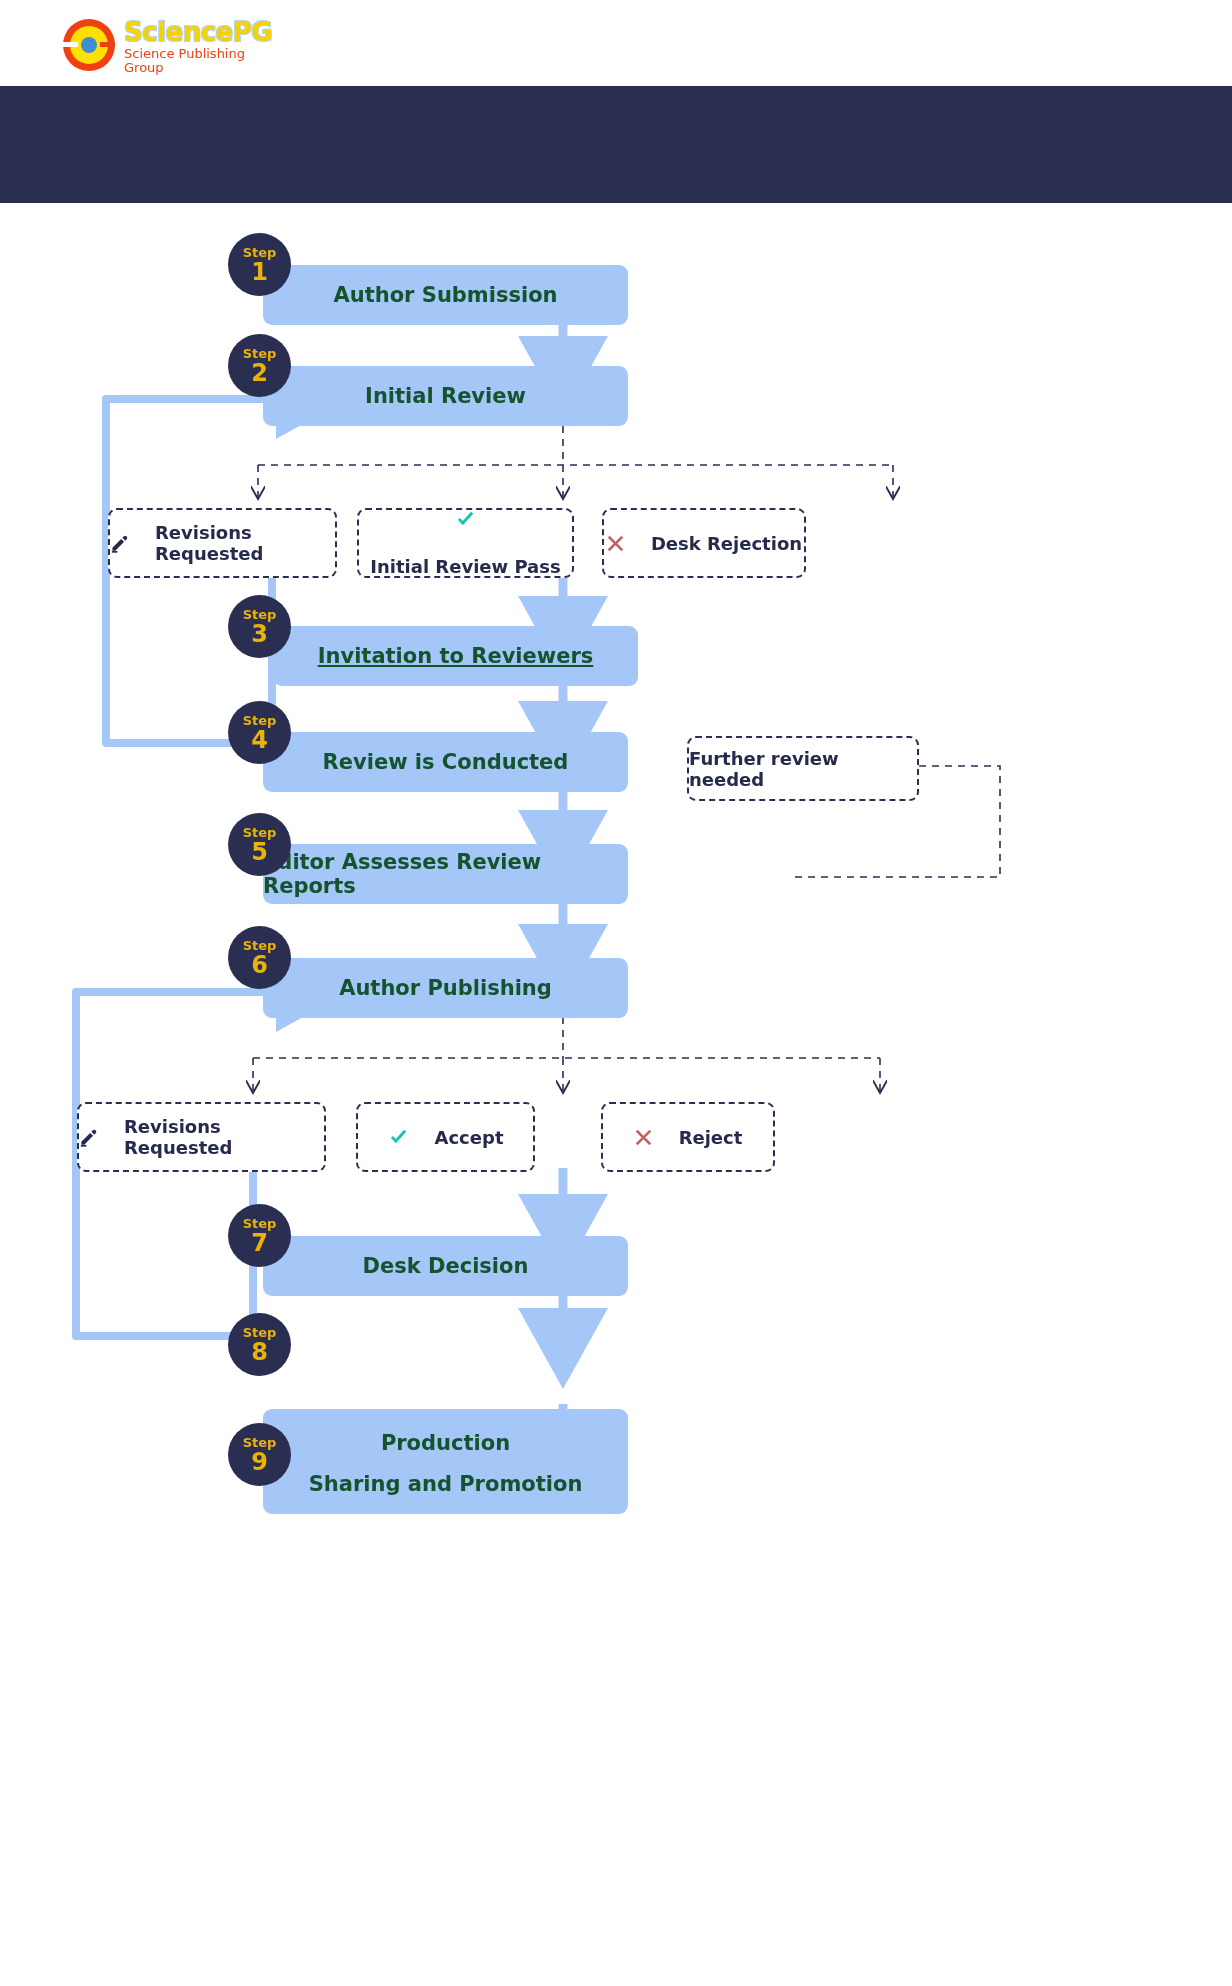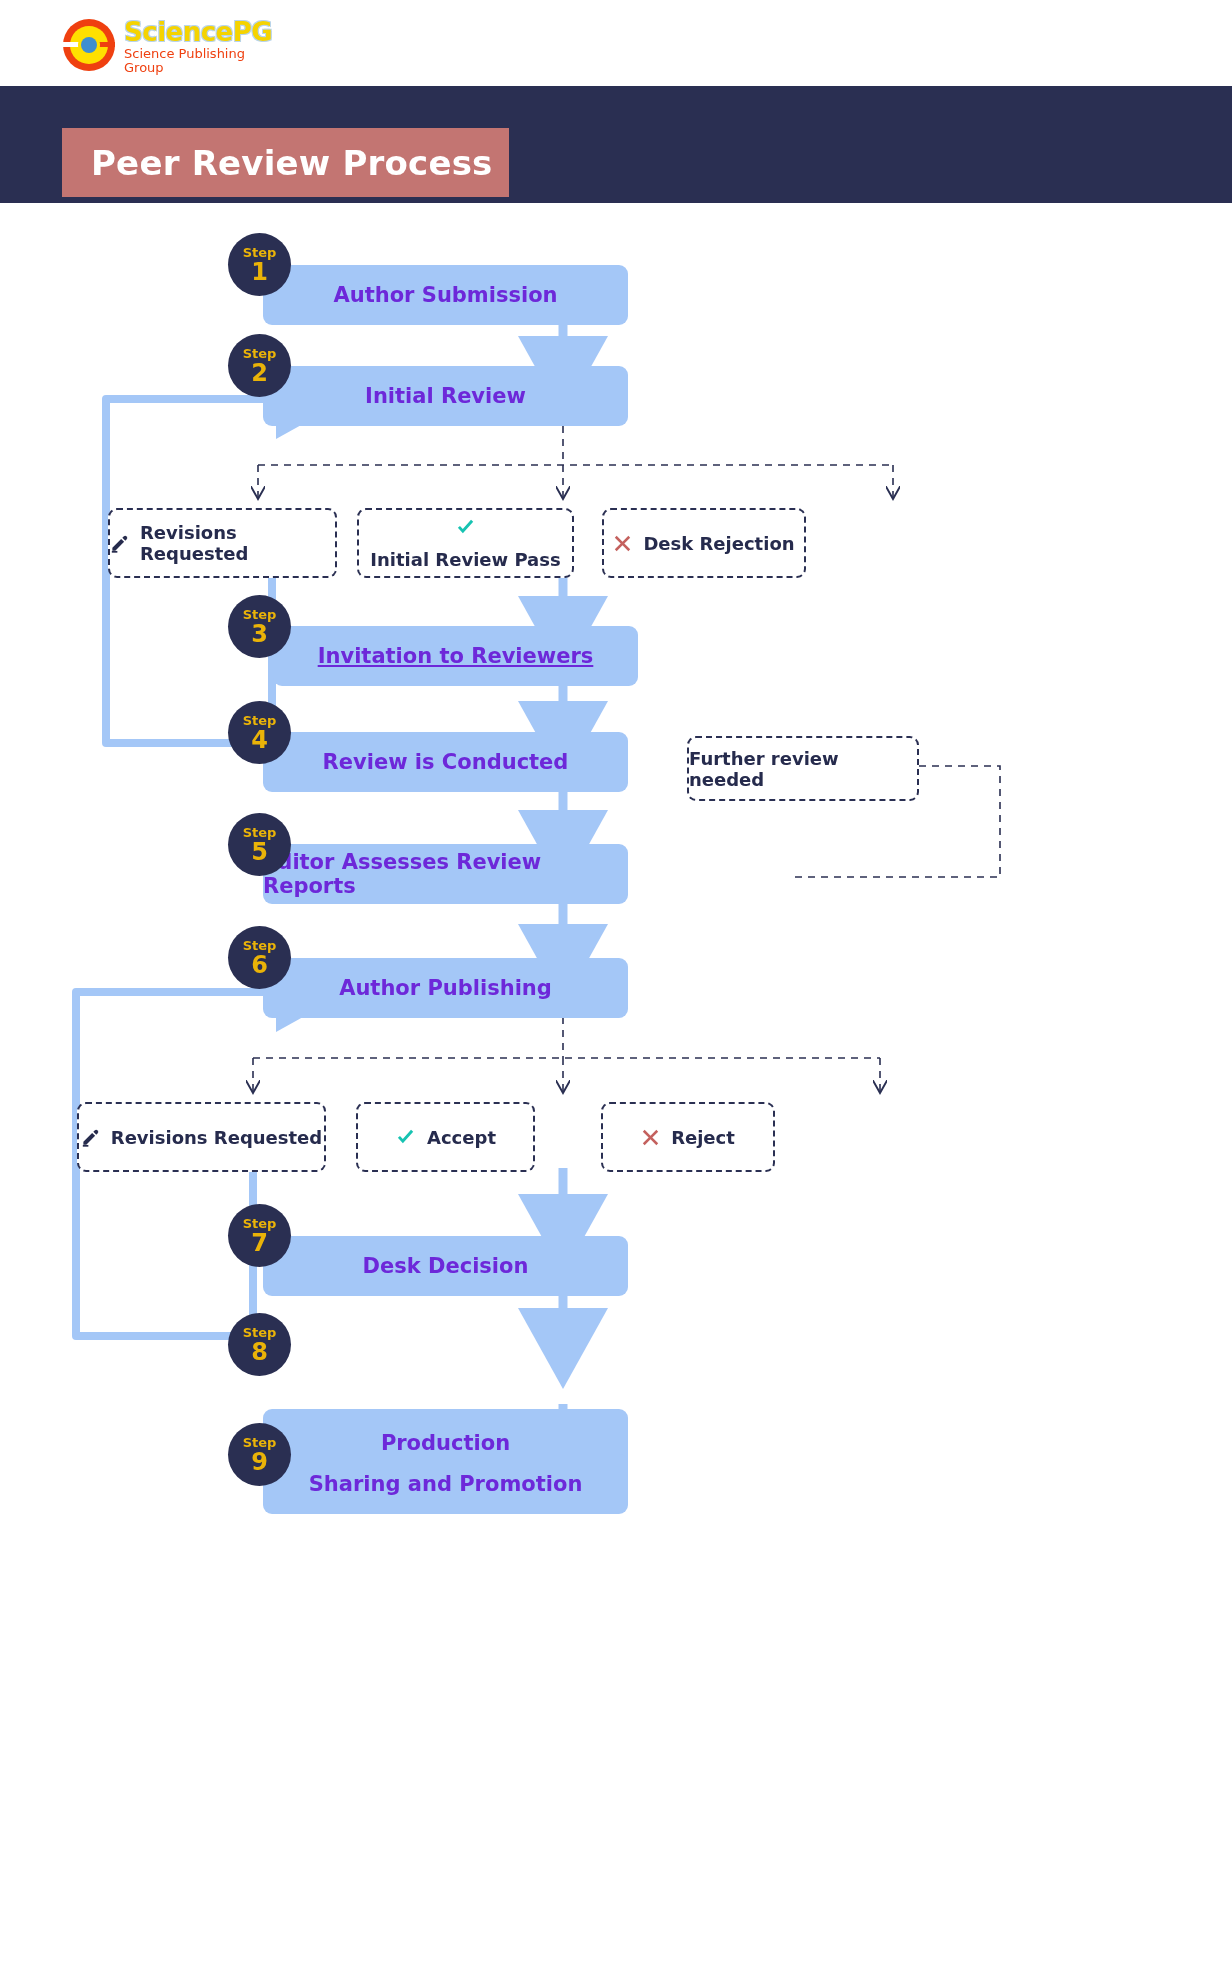--- a/index.html
+++ b/index.html
@@ -28,30 +28,30 @@
      display:flex;align-items:center;}
   .titlebox h1{margin:0 0 0 29px;color:#ffffff;font-size:34px;font-weight:bold;letter-spacing:.2px;
      font-family:"DejaVu Sans",sans-serif;}
 
   
   .canvas{position:absolute;left:0;top:203px;width:1232px;height:1783px;}
 
   
   .node{position:absolute;background:#a4c7f7;border-radius:9px;
       display:flex;align-items:center;justify-content:center;
-      color:#6d28d9;font-size:21px;font-weight:bold;font-family:"DejaVu Sans",sans-serif;}
+      color:#14532d;font-size:21px;font-weight:bold;font-family:"DejaVu Sans",sans-serif;}
   .badge{position:absolute;width:63px;height:63px;border-radius:50%;background:#2a2f52;
       display:flex;flex-direction:column;align-items:center;justify-content:center;
       color:#eab308;z-index:6;font-family:"DejaVu Sans",sans-serif;}
   .badge .b-lbl{font-size:13px;font-weight:bold;line-height:14px;}
   .badge .b-num{font-size:24px;font-weight:bold;line-height:24px;}
 
   
   .chip{position:absolute;border:2.5px dashed #2a2f52;border-radius:9px;
-      display:flex;align-items:center;justify-content:center;gap:11px;background:#fff;
+      display:flex;align-items:center;justify-content:center;gap:26px;background:#fff;
       color:#262b4d;font-size:18px;font-weight:bold;font-family:"DejaVu Sans",sans-serif;}
   .chip .ico{display:flex;align-items:center;}
   .chip-plain{gap:0;}
 
   
   .wires{position:absolute;left:0;top:0;width:1232px;height:1783px;}
 </style>
 </head>
 <body>
 
@@ -69,23 +69,20 @@
         <circle cx="27" cy="27" r="8" fill="#3f8fd0"></circle>
       </svg>
       <div class="logo-text">
         <div class="logo-name">SciencePG</div>
         <div class="logo-sub">Science Publishing Group</div>
       </div>
     </div>
   </div>
 
   <div class="titleband"></div>
-  <div class="titlebox">
-    <h1>Peer Review Process</h1>
-  </div>
 
   <div class="canvas">
 
     <svg class="wires" viewBox="0 0 1232 1783">
       <defs>
         <marker id="ah" markerWidth="10" markerHeight="10" refX="3" refY="5" orient="auto" markerUnits="strokeWidth">
           <path d="M0,0 L9,5 L0,10 z" fill="#a4c7f7"></path>
         </marker>
         <marker id="ahd" markerWidth="9" markerHeight="9" refX="8" refY="4.5" orient="auto" markerUnits="strokeWidth">
           <path d="M0,0 L8,4.5 L0,9" fill="none" stroke="#2a2f52" stroke-width="1.2"></path>

